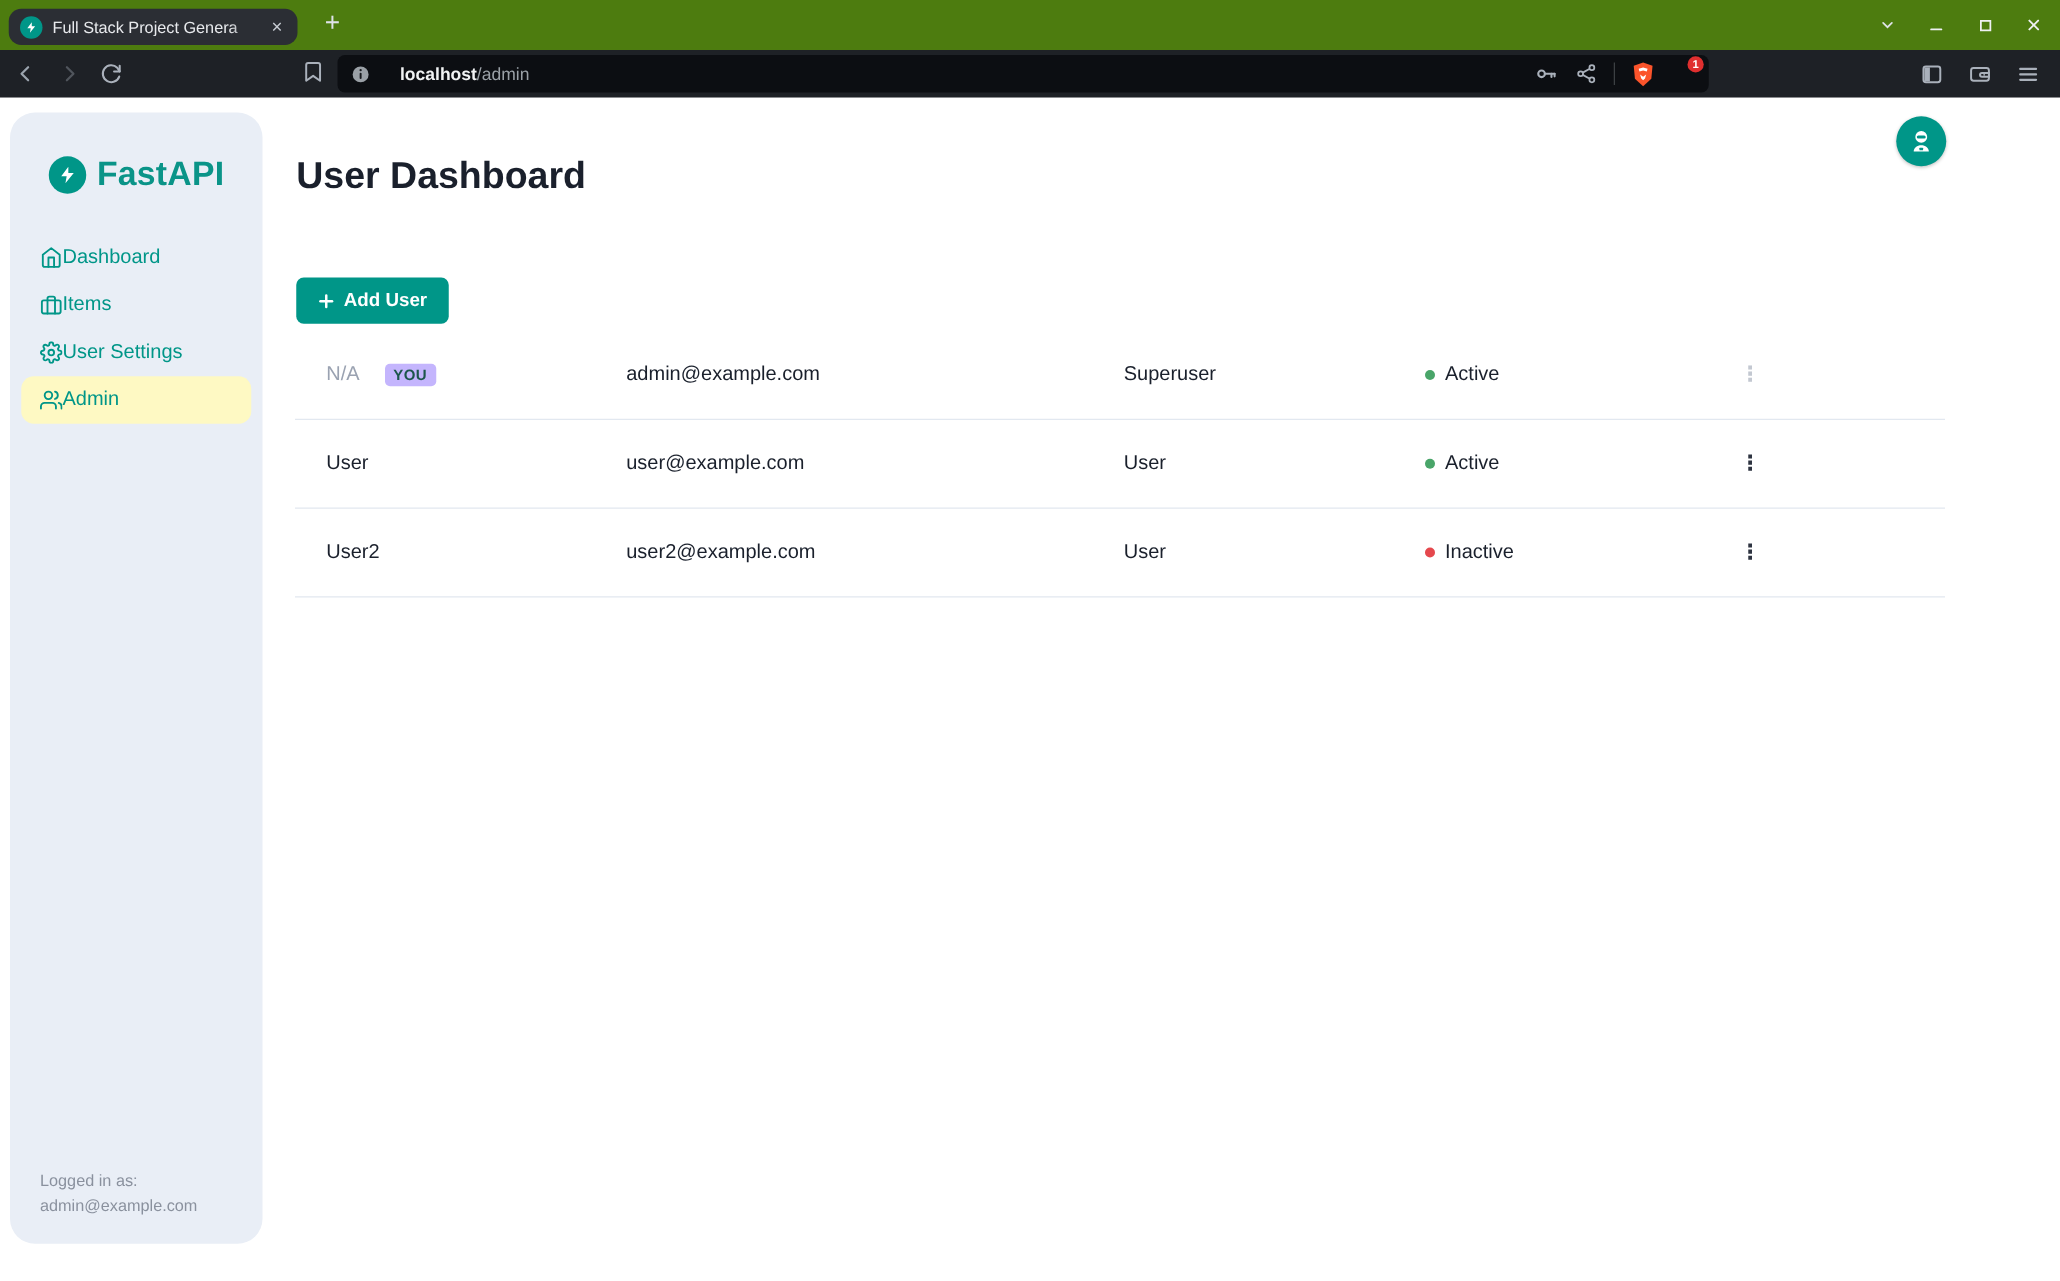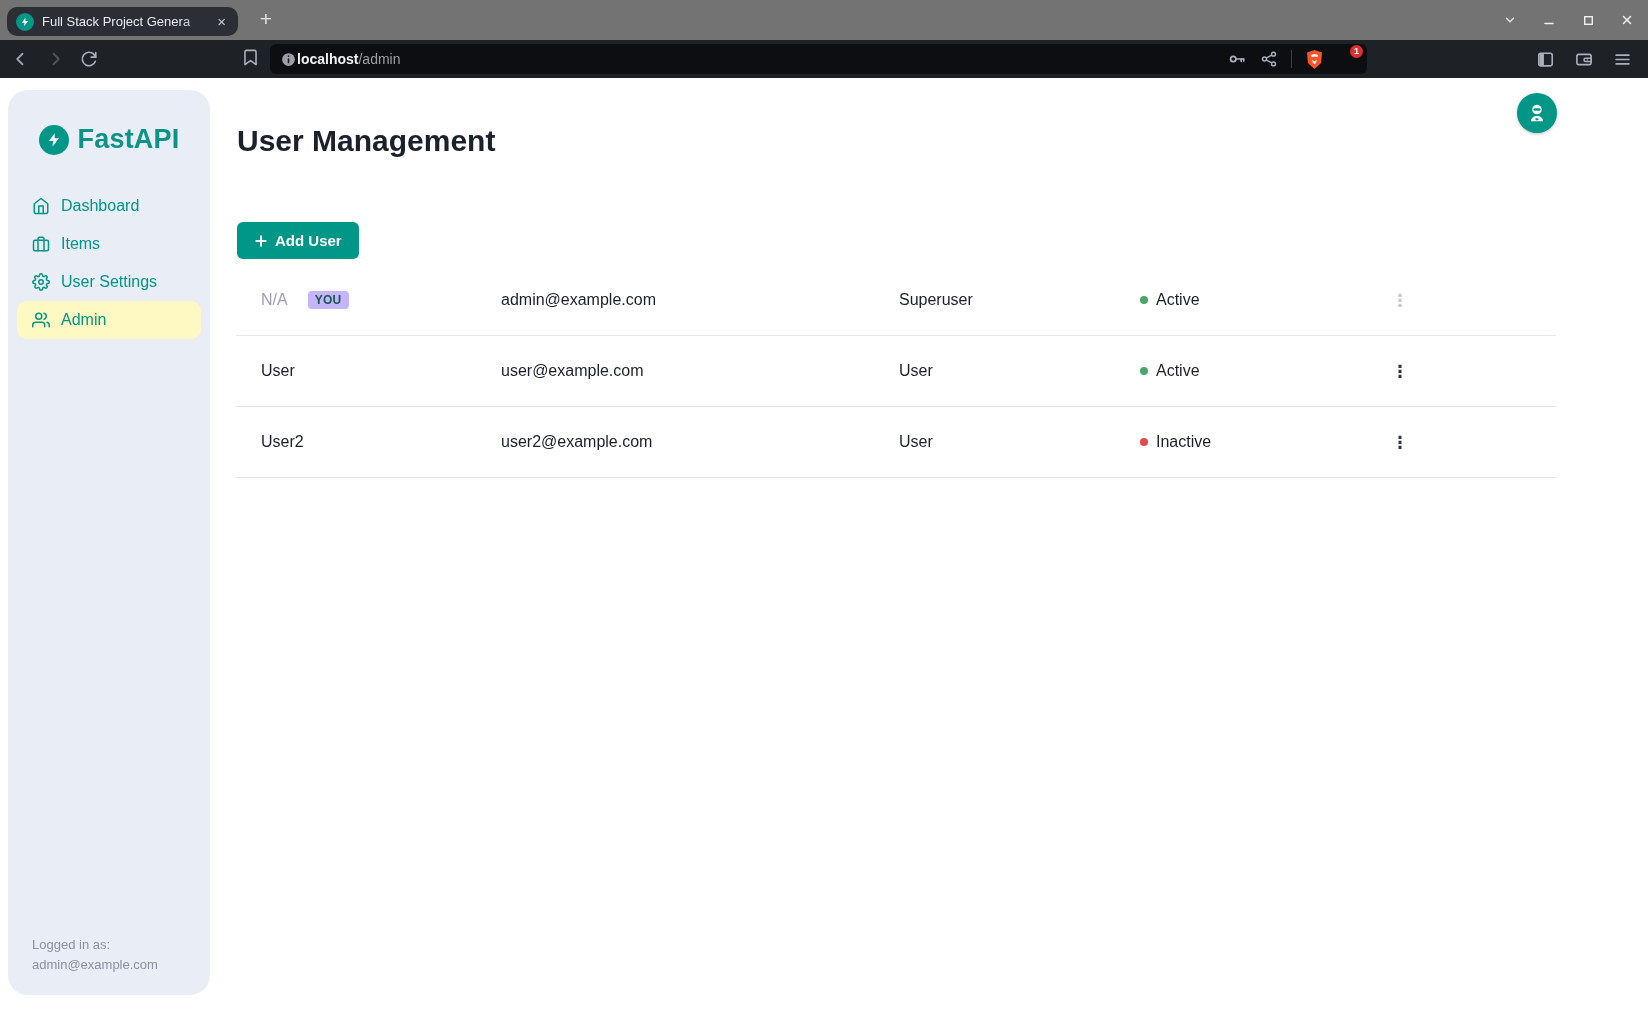--- a/index.html
+++ b/index.html
@@ -1,61 +1,61 @@
 <!DOCTYPE html>
 <html><head>
 <meta charset="utf-8">
 <style>
   * { margin:0; padding:0; box-sizing:border-box; }
   html,body { width:1648px; height:1025px; overflow:hidden; background:#0c0e12;
               font-family:"Liberation Sans", sans-serif; }
 
   
-  .titlebar { position:relative; height:40px; background:#737373; }
+  .titlebar { position:relative; height:40px; background:#4d7c0f; }
   .tab { position:absolute; left:7px; top:7px; width:231px; height:29px; background:#2b2e34;
          border-radius:10px; display:flex; align-items:center; padding:0 9px; cursor:default; }
   .favicon { width:18px; height:18px; border-radius:50%; background:#009688; flex:0 0 18px;
              display:flex; align-items:center; justify-content:center; }
   .tab-title { font-size:13px; color:#e8eaed; margin-left:8px; flex:1; white-space:nowrap; overflow:hidden;
                -webkit-mask-image:linear-gradient(90deg,#000 82%,transparent); 
                mask-image:linear-gradient(90deg,#000 82%,transparent); }
   .tab-close { color:#c7ccd3; font-size:15px; line-height:1; padding:2px 3px; }
   .newtab { position:absolute; left:252px; top:5px; color:#dfe3e8; font-size:21px; font-weight:400;
             width:28px; height:28px; text-align:center; line-height:28px; }
   .winctl { position:absolute; top:0; right:10px; height:40px; display:flex; align-items:center; gap:17px; }
   .winctl .wbtn { width:22px; height:22px; display:flex; align-items:center; justify-content:center; }
 
   .toolbar { position:relative; height:38px; background:#1e2126; }
   .navbtns { position:absolute; left:10px; top:0; height:38px; display:flex; align-items:center; gap:12px; }
   .navbtns .nbtn { width:22px; height:22px; display:flex; align-items:center; justify-content:center; }
   .bookmark-btn { position:absolute; left:241px; top:8px; }
   .urlfield { position:absolute; left:270px; right:281px; top:4px; height:30px; background:#0c0e12;
               border-radius:6px; display:flex; align-items:center; padding:0 10px; }
-  .urltext { font-size:14px; margin-left:0; color:#9aa0a6; }
+  .urltext { font-size:14px; margin-left:23px; color:#9aa0a6; }
   .urltext b { color:#f1f3f4; font-weight:700; }
   .field-icons { margin-left:auto; display:flex; align-items:center; gap:13px; }
   .vdiv { width:1px; height:18px; background:#3c4043; }
   .bat-wrap { position:relative; width:20px; height:18px; }
   .bat-tri { width:20px; height:18px; clip-path:polygon(50% 0, 100% 100%, 0 100%);
              background:linear-gradient(135deg,#ffffff 18%,#e63946 55%,#7b2c7a 100%); }
   .bat-badge { position:absolute; top:-5px; right:-6px; min-width:13px; height:13px; border-radius:7px;
                background:#e02f2f; color:#fff; font-size:9px; font-weight:700; text-align:center; line-height:13px; }
   .tb-right { position:absolute; right:16px; top:0; height:38px; display:flex; align-items:center; gap:19px; }
 
   
   .page { position:absolute; top:78px; left:0; right:0; bottom:0; background:#ffffff; }
 
   .sidebar { position:absolute; left:8px; top:12px; width:202px; height:905px;
              background:#e9eef6; border-radius:20px; }
   .logo { display:flex; align-items:center; justify-content:center; gap:9px; padding-top:34px; }
   .logo-circle { width:30px; height:30px; border-radius:50%; background:#009688;
                  display:flex; align-items:center; justify-content:center; }
   .logo-text { color:#0a9488; font-size:27px; font-weight:600; letter-spacing:0.2px; }
   .nav { margin-top:32px; padding:0 9px; display:flex; flex-direction:column; gap:0; }
-  .nav-item { height:38px; display:flex; align-items:center; gap:11px; padding:0 15px;
+  .nav-item { height:38px; display:flex; align-items:center; padding:0 15px;
               border-radius:10px; color:#009688; font-size:16px; cursor:pointer; }
   .nav-item.active { background:#fef9c3; }
   .side-footer { position:absolute; left:24px; bottom:20px; font-size:13px; color:#8a919e; line-height:20px; }
 
   .page-title { position:absolute; left:237px; top:46px; font-size:30px; font-weight:700; color:#1a202c; }
   .add-btn { position:absolute; left:237px; top:112px; height:37px; background:#009688; color:#fff;
              border:none; border-radius:6px; font-size:15px; font-weight:700; padding:0 17px;
              display:flex; align-items:center; gap:7px; font-family:"Liberation Sans",sans-serif; cursor:pointer;margin-top:32px; }
 
   .table { position:absolute; left:236px; top:187px; width:1320px; }
@@ -262,21 +262,21 @@
         <span>Admin</span>
       </div>
     </div>
 
     <div class="side-footer">
       <div>Logged in as:</div>
       <div>admin@example.com</div>
     </div>
   </div>
 
-  <div class="page-title">User Management</div>
+  <div class="page-title">User Dashboard</div>
 
   <button class="add-btn">
     <span>
       <svg width="14" height="14" viewBox="0 0 24 24" fill="none" stroke="#ffffff" stroke-width="3.4" stroke-linecap="round">
           <line x1="12" y1="4" x2="12" y2="20"></line>
           <line x1="4" y1="12" x2="20" y2="12"></line>
         </svg>
     </span>
     <span>Add User</span>
   </button>

